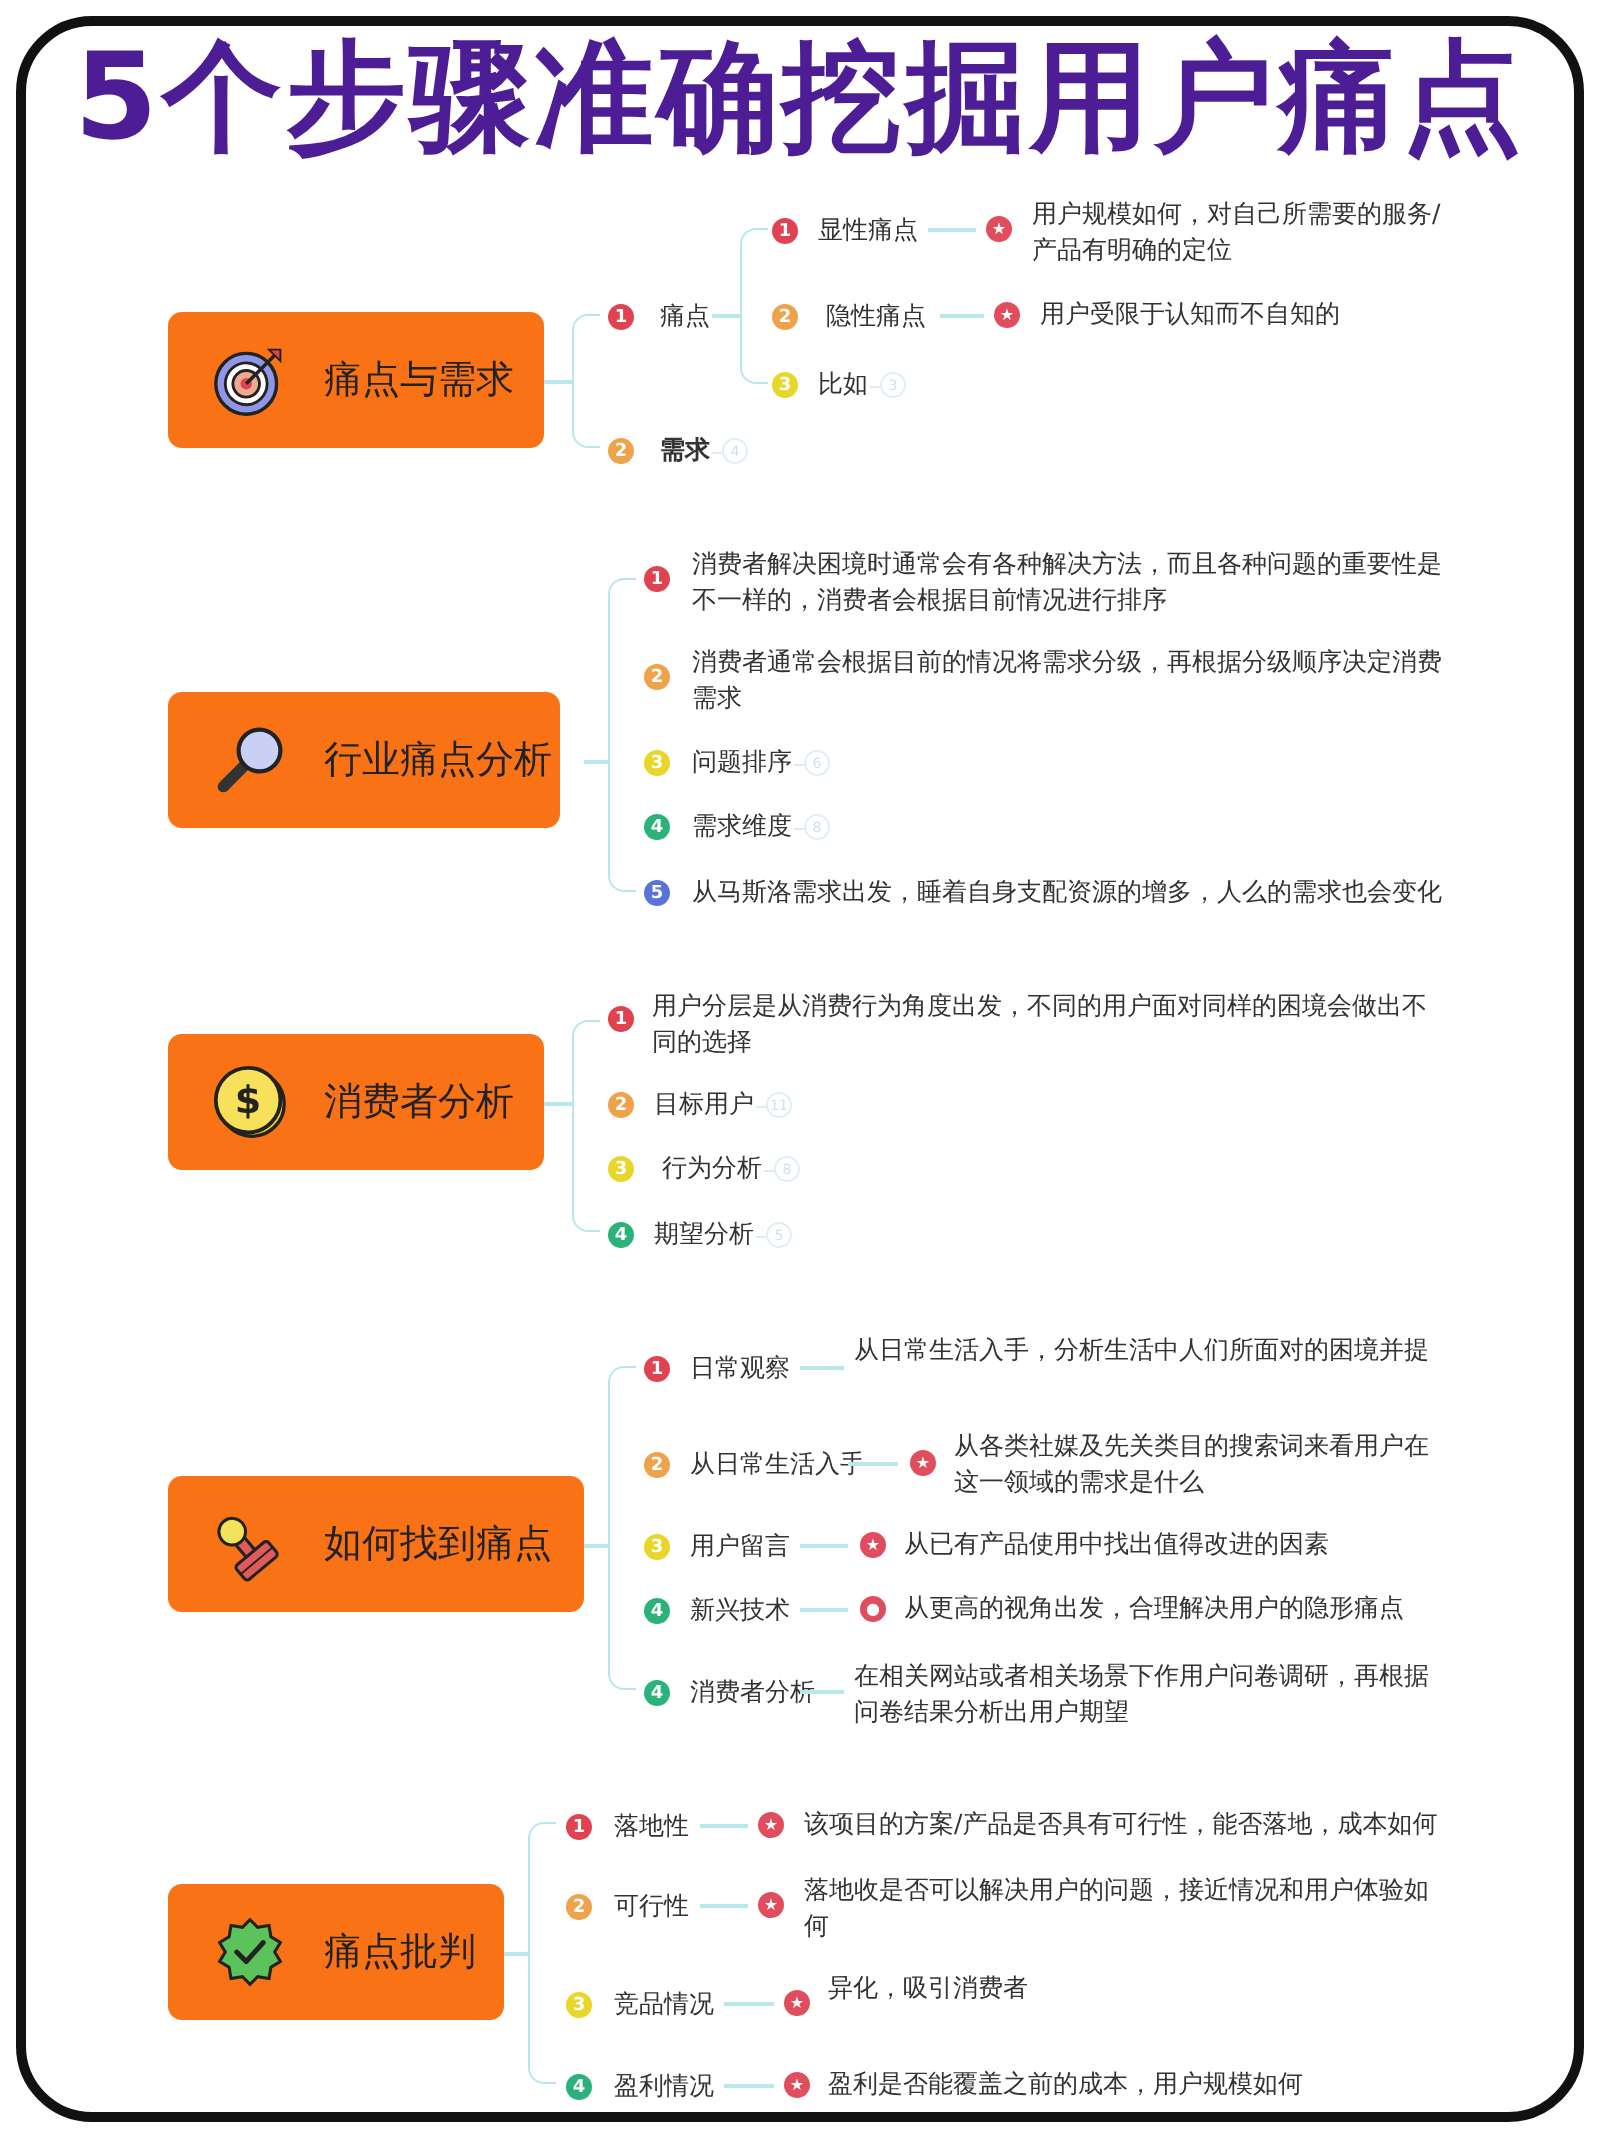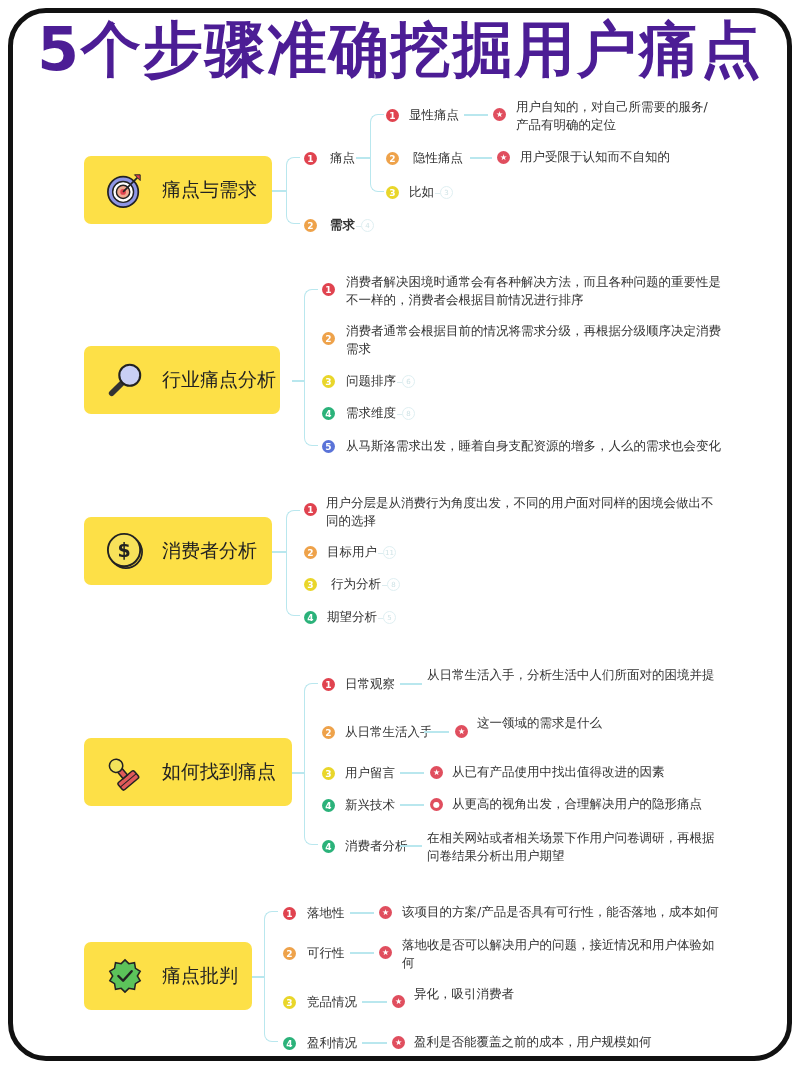--- a/index.html
+++ b/index.html
@@ -10,21 +10,21 @@
     position: absolute; left: 8px; top: 8px; width: 784px; height: 1053px;
     border: 5px solid #111; border-radius: 38px; background: #fff;
   }
   .title {
     position: absolute; left: 0; top: 14px; width: 800px; text-align: center;
     font-size: 60px; font-weight: 900; color: #4c1d95; letter-spacing: 2px;
     font-family: "DejaVu Sans", sans-serif; line-height: 70px;
   }
   .root {
     position: absolute; left: 84px; width: 188px; height: 68px;
-    background: #fde047; border-radius: 7px;
+    background: #f97316; border-radius: 7px;
     display: flex; align-items: center; padding-left: 22px;
   }
   .root .root-icon { width: 38px; height: 38px; flex: 0 0 38px; }
   .root .root-label { margin-left: 18px; font-size: 19px; color: #222; white-space: nowrap; }
 
   .node { position: absolute; display: flex; align-items: center; font-size: 12.5px; color: #333; white-space: nowrap; }
   .num {
     width: 13px; height: 13px; border-radius: 50%; color: #fff; font-size: 9px; font-weight: bold;
     display: inline-flex; align-items: center; justify-content: center; flex: 0 0 13px;
   }
@@ -81,21 +81,21 @@
   <div class="hline" style="left:356px; top:157px; width:14px;"></div>
   <div class="bracket" style="left:370px; top:114px; width:14px; height:78px;"></div>
 
   <div class="node" style="left:386px; top:107px;">
     <span class="num c-red">1</span>
     <span class="lbl" style="margin-left:10px">显性痛点</span>
   </div>
   <div class="hline" style="left:464px; top:114px; width:24px;"></div>
   <div class="star" style="left:493px; top:108px;">★</div>
   <div class="desc" style="left:516px; top:98px;">
-    <div>用户自知的，对自己所需要的服务/</div>
+    <div>用户规模如何，对自己所需要的服务/</div>
     <div>产品有明确的定位</div>
   </div>
 
   <div class="node" style="left:386px; top:150px;">
     <span class="num c-orange">2</span>
     <span class="lbl" style="margin-left:14px">隐性痛点</span>
   </div>
   <div class="hline" style="left:470px; top:157px; width:22px;"></div>
   <div class="star" style="left:497px; top:151px;">★</div>
   <div class="desc" style="left:520px; top:148px;">用户受限于认知而不自知的</div>
@@ -217,20 +217,21 @@
     <div>从日常生活入手，分析生活中人们所面对的困境并提</div>
   </div>
 
   <div class="node" style="left:322px; top:724px;">
     <span class="num c-orange">2</span>
     <span class="lbl" style="margin-left:10px">从日常生活入手</span>
   </div>
   <div class="hline" style="left:424px; top:731px; width:25px;"></div>
   <div class="star" style="left:455px; top:725px;">★</div>
   <div class="desc" style="left:477px; top:714px;">
+    <div>从各类社媒及先关类目的搜索词来看用户在</div>
     <div>这一领域的需求是什么</div>
   </div>
 
   <div class="node" style="left:322px; top:765px;">
     <span class="num c-yellow">3</span>
     <span class="lbl" style="margin-left:10px">用户留言</span>
   </div>
   <div class="hline" style="left:400px; top:772px; width:24px;"></div>
   <div class="star" style="left:430px; top:766px;">★</div>
   <div class="desc" style="left:452px; top:763px;">从已有产品使用中找出值得改进的因素</div>

